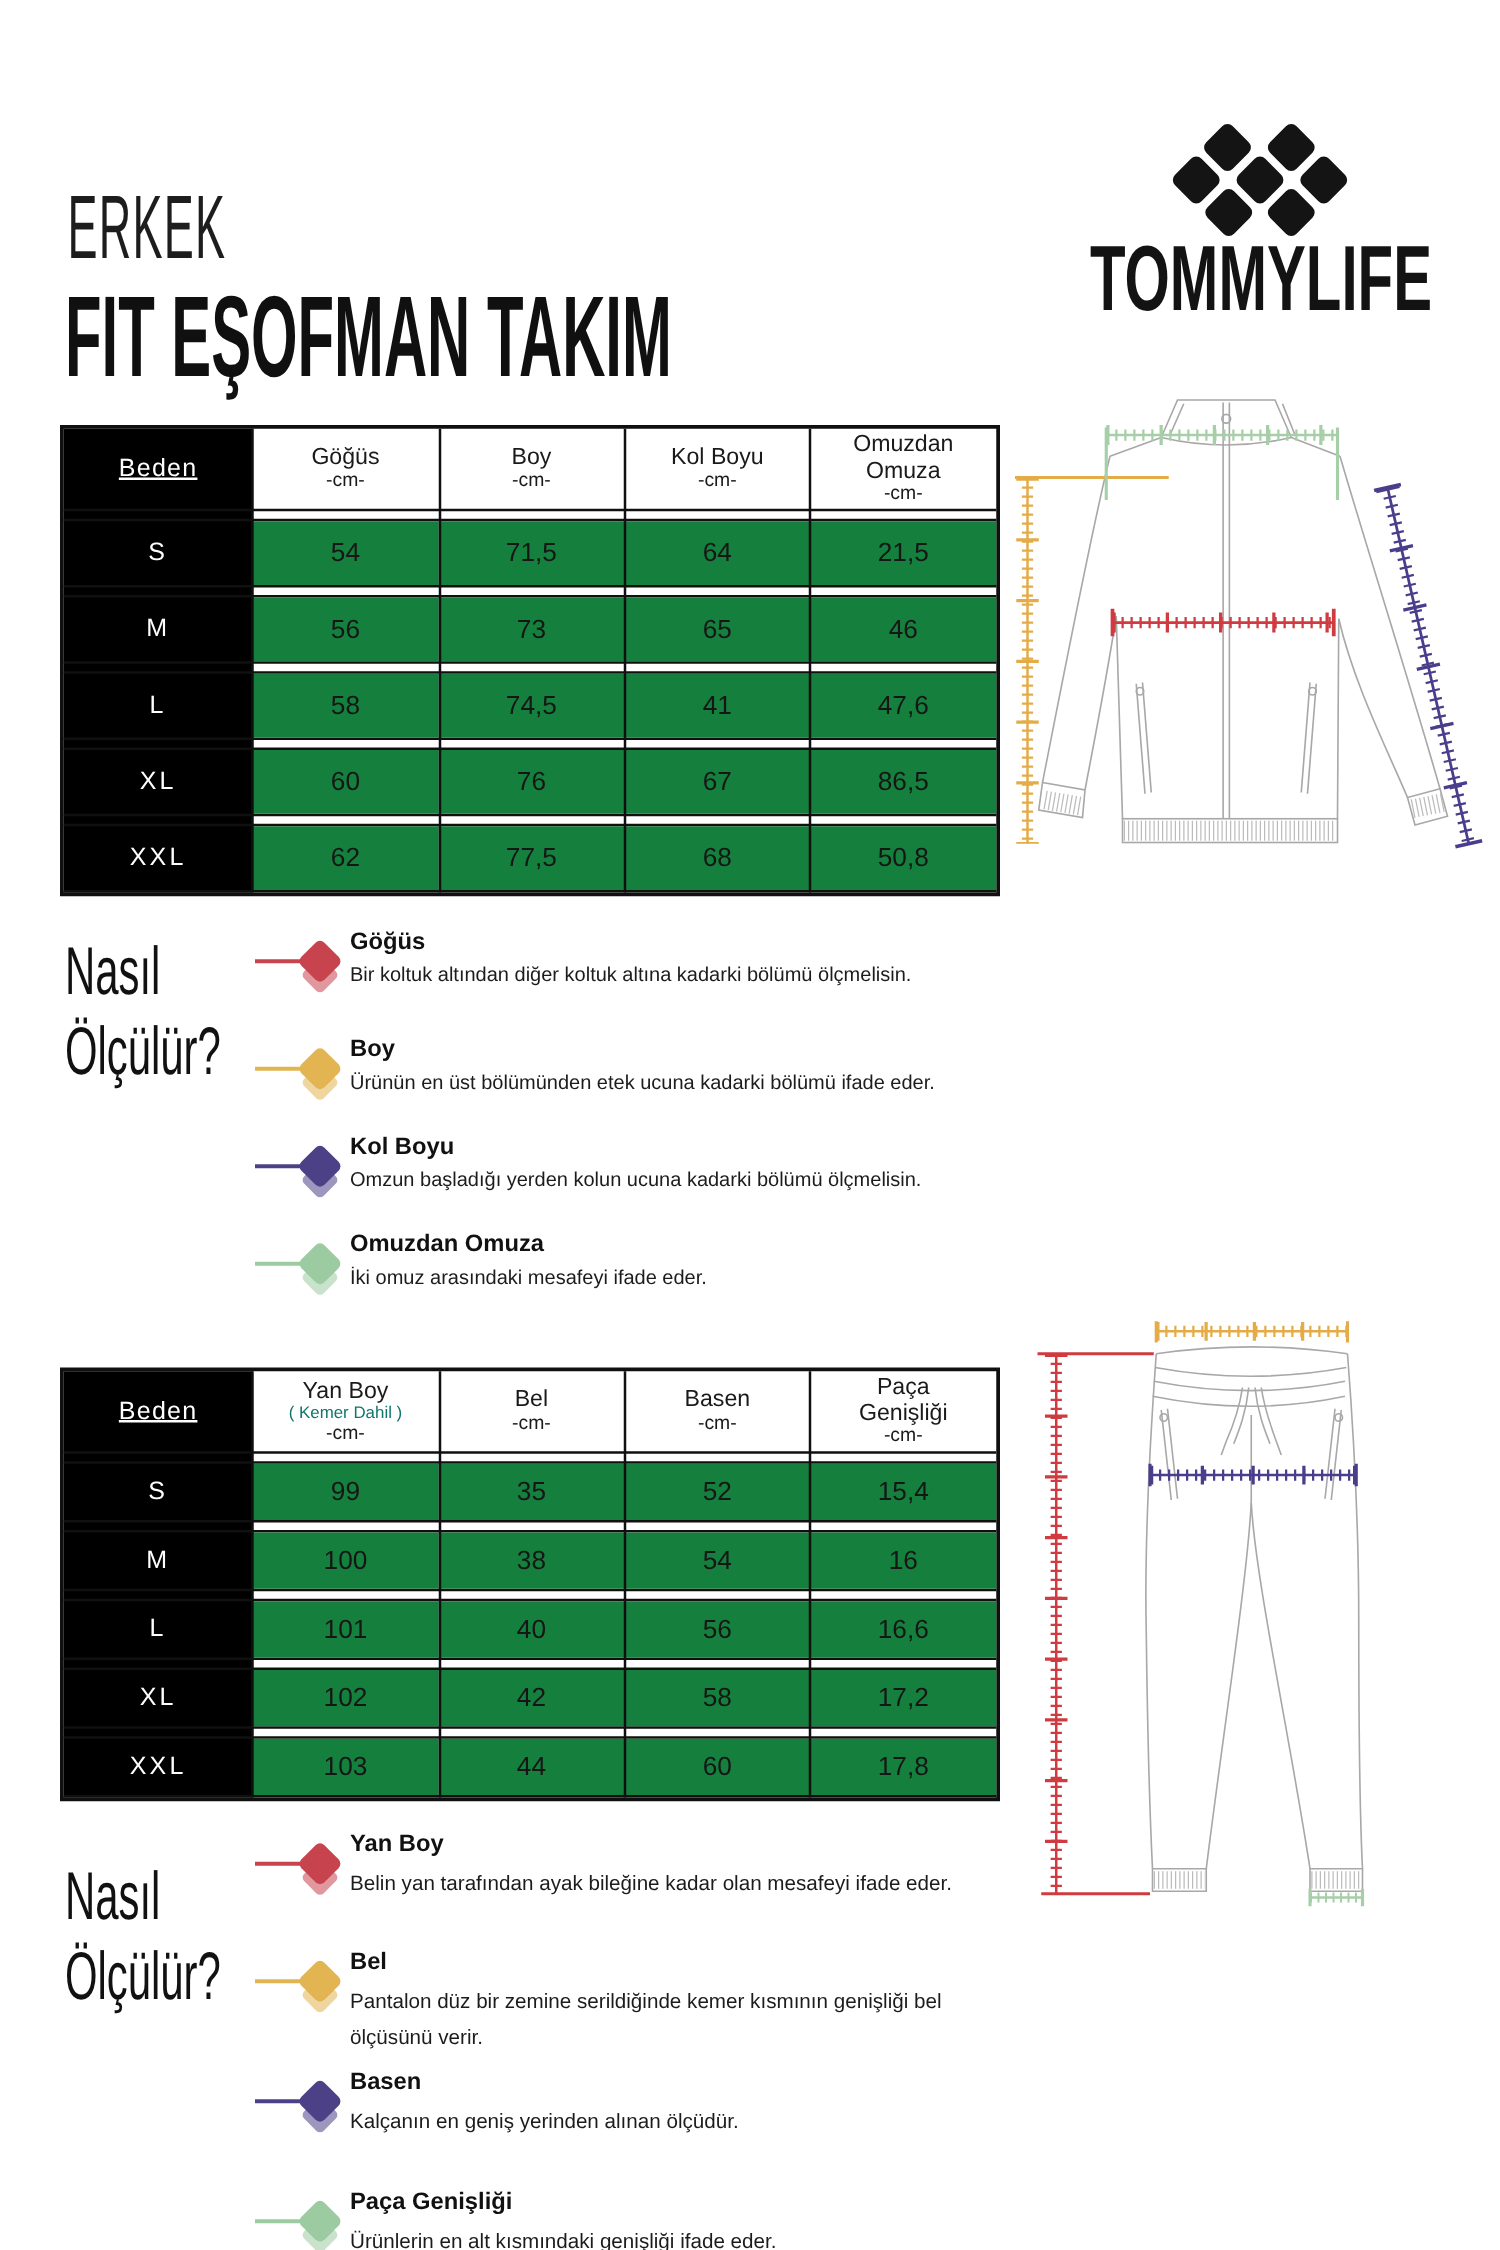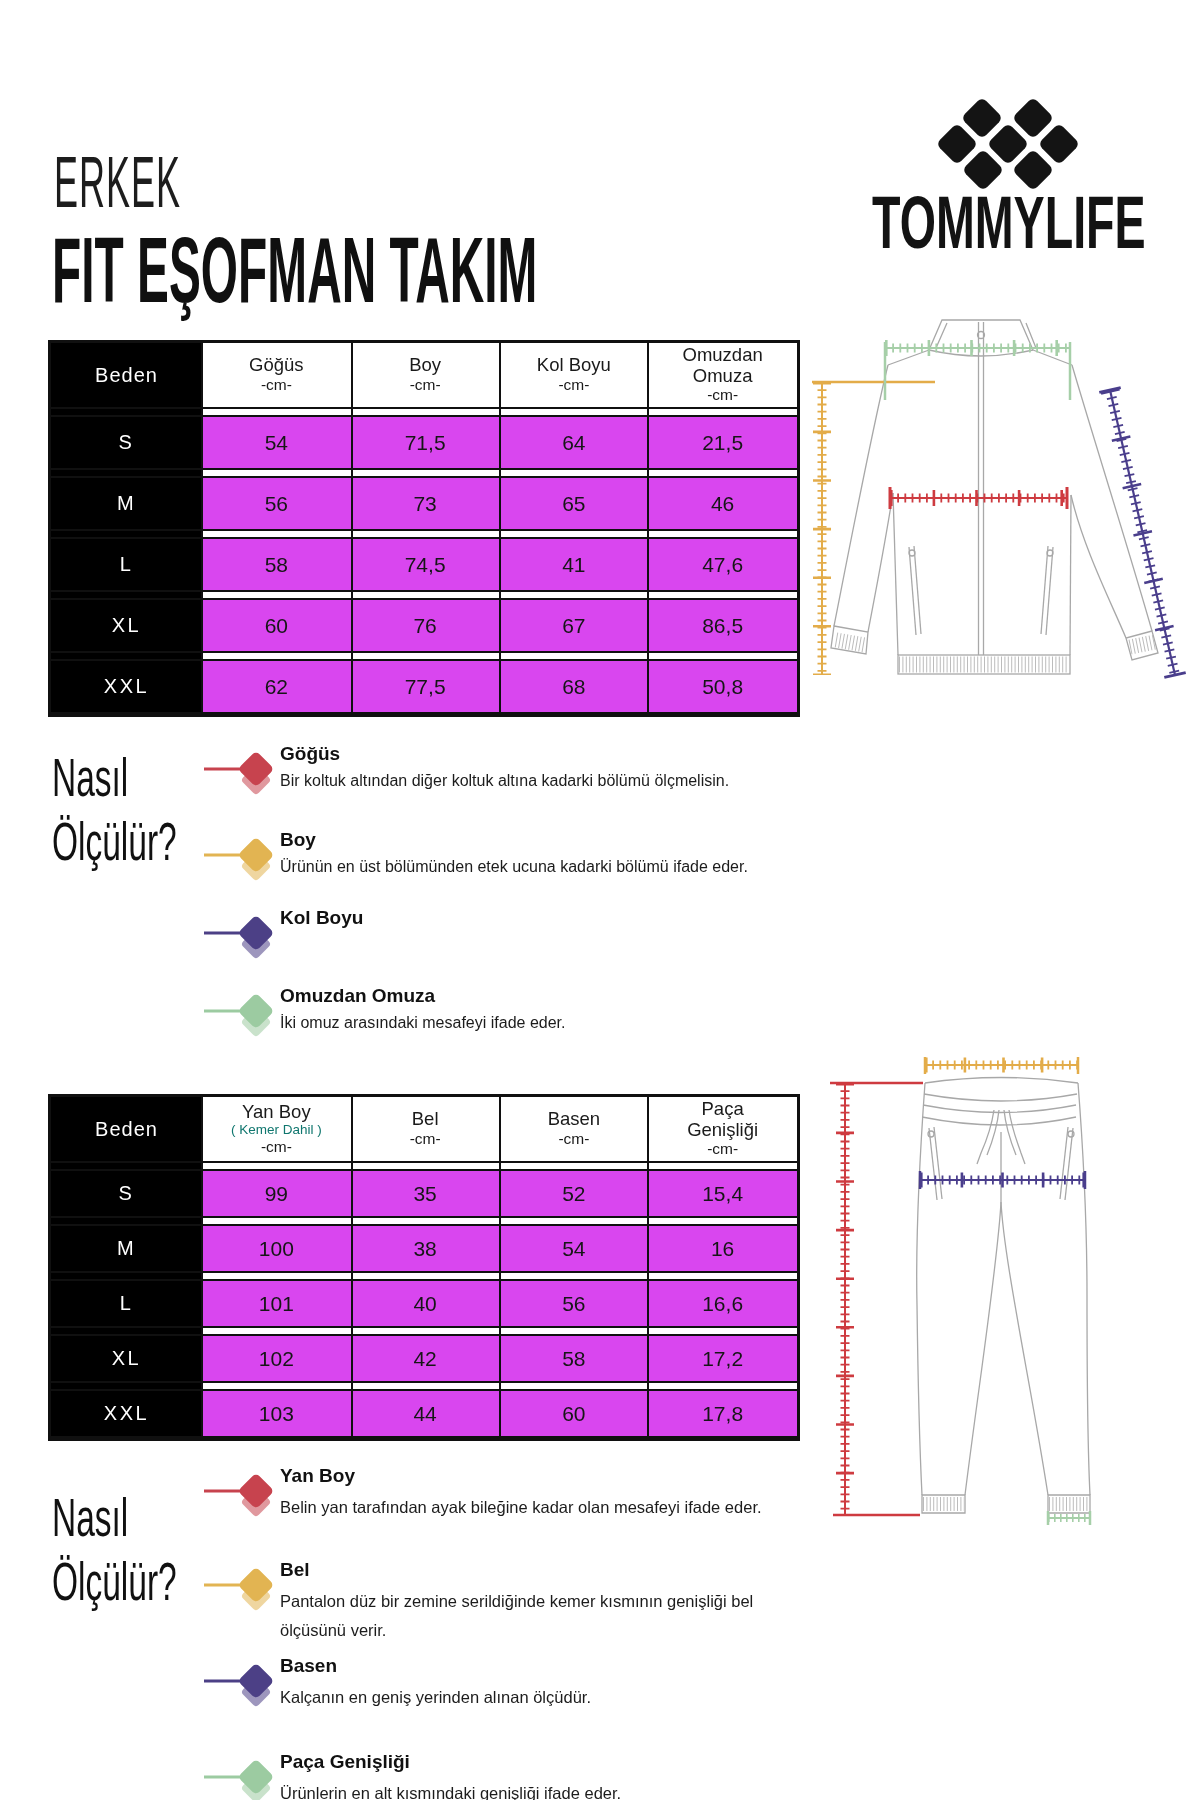--- a/index.html
+++ b/index.html
@@ -28,23 +28,23 @@
   }
 
   
   .sizetable{position:absolute;left:48px;width:746px;border:3.5px solid #101010;background:#fff;}
   .blackcol{position:absolute;left:0;top:0;bottom:0;width:151px;background:#000;}
   .vline{position:absolute;top:0;bottom:0;width:2.5px;background:#101010;z-index:3;}
   .trow{position:relative;display:flex;z-index:2;}
   .trow .c{flex:1;display:flex;flex-direction:column;align-items:center;justify-content:center;text-align:center;}
   .trow .size{flex:0 0 151px;background:transparent;color:#fff;font-size:20px;letter-spacing:2.5px;}
   .thead{border-bottom:2.5px solid #101010;margin-bottom:6px;}
-  .thead .size{letter-spacing:1px;}
+  .thead .size{letter-spacing:1px;text-decoration:underline;}
   .drow{border-top:2.5px solid #101010;border-bottom:2.5px solid #101010;margin-bottom:6px;background:transparent;}
-  .drow .c.v{background:#d946ef;font-size:21px;color:#161616;}
+  .drow .c.v{background:#15803d;font-size:21px;color:#161616;}
   .drow:last-child{margin-bottom:0;}
   .hl{font-size:18.5px;line-height:1.12;color:#1a1a1a;}
   .hs{font-size:13.5px;line-height:1.15;color:#0f766e;}
   .hu{font-size:15.5px;line-height:1.2;color:#1a1a1a;}
   #table-jacket{top:340px;}
   #table-jacket .thead{height:64px;}
   #table-jacket .drow{height:51px;}
   #table-pants{top:1094px;}
   #table-pants .thead{height:64px;}
   #table-pants .drow{height:45px;}
@@ -228,20 +228,21 @@
   <div class="leg-desc">Ürünün en üst bölümünden etek ucuna kadarki bölümü ifade eder.</div>
 </div>
 
 <svg class="lmark abs" style="top:906px;" viewBox="0 0 84 64">
   <line x1="6" y1="27" x2="46" y2="27" stroke-width="3.2" stroke="#4C4086"></line>
   <rect x="-11" y="-11" width="22" height="22" rx="4" transform="translate(58,38) rotate(45)" opacity="0.55" fill="#4C4086"></rect>
   <rect x="-13" y="-13" width="26" height="26" rx="5" transform="translate(58,27) rotate(45)" fill="#4C4086"></rect>
 </svg>
 <div class="leg-item" style="top:908px;">
   <div class="leg-title">Kol Boyu</div>
+  <div class="leg-desc">Omzun başladığı yerden kolun ucuna kadarki bölümü ölçmelisin.</div>
 </div>
 
 <svg class="lmark abs" style="top:984px;" viewBox="0 0 84 64">
   <line x1="6" y1="27" x2="46" y2="27" stroke-width="3.2" stroke="#9CCBA1"></line>
   <rect x="-11" y="-11" width="22" height="22" rx="4" transform="translate(58,38) rotate(45)" opacity="0.55" fill="#9CCBA1"></rect>
   <rect x="-13" y="-13" width="26" height="26" rx="5" transform="translate(58,27) rotate(45)" fill="#9CCBA1"></rect>
 </svg>
 <div class="leg-item" style="top:986px;">
   <div class="leg-title">Omuzdan Omuza</div>
   <div class="leg-desc">İki omuz arasındaki mesafeyi ifade eder.</div>

